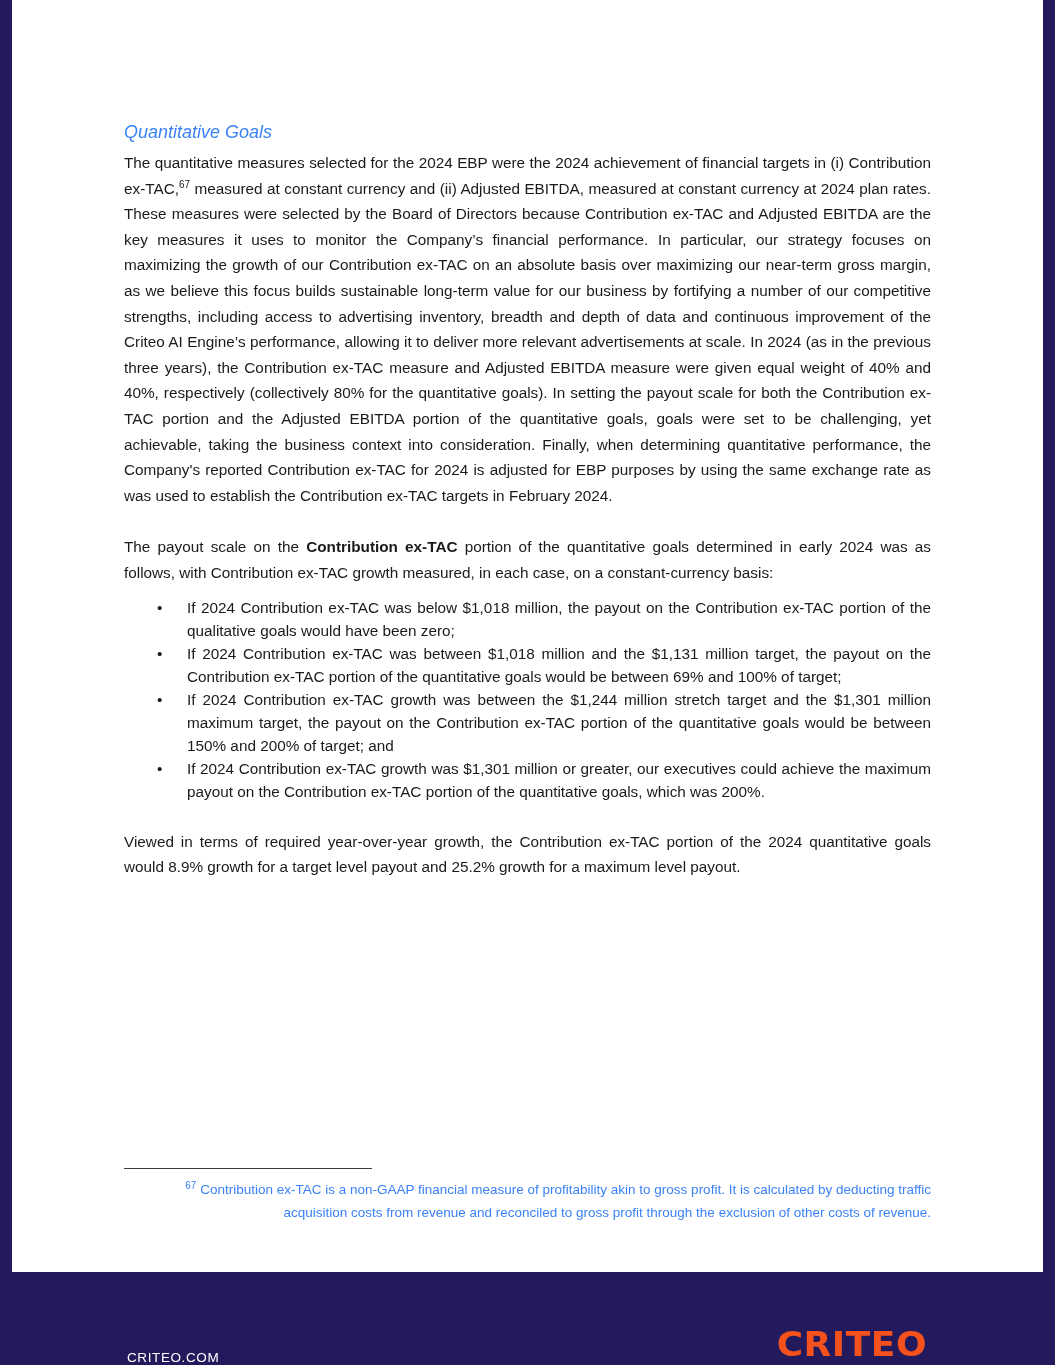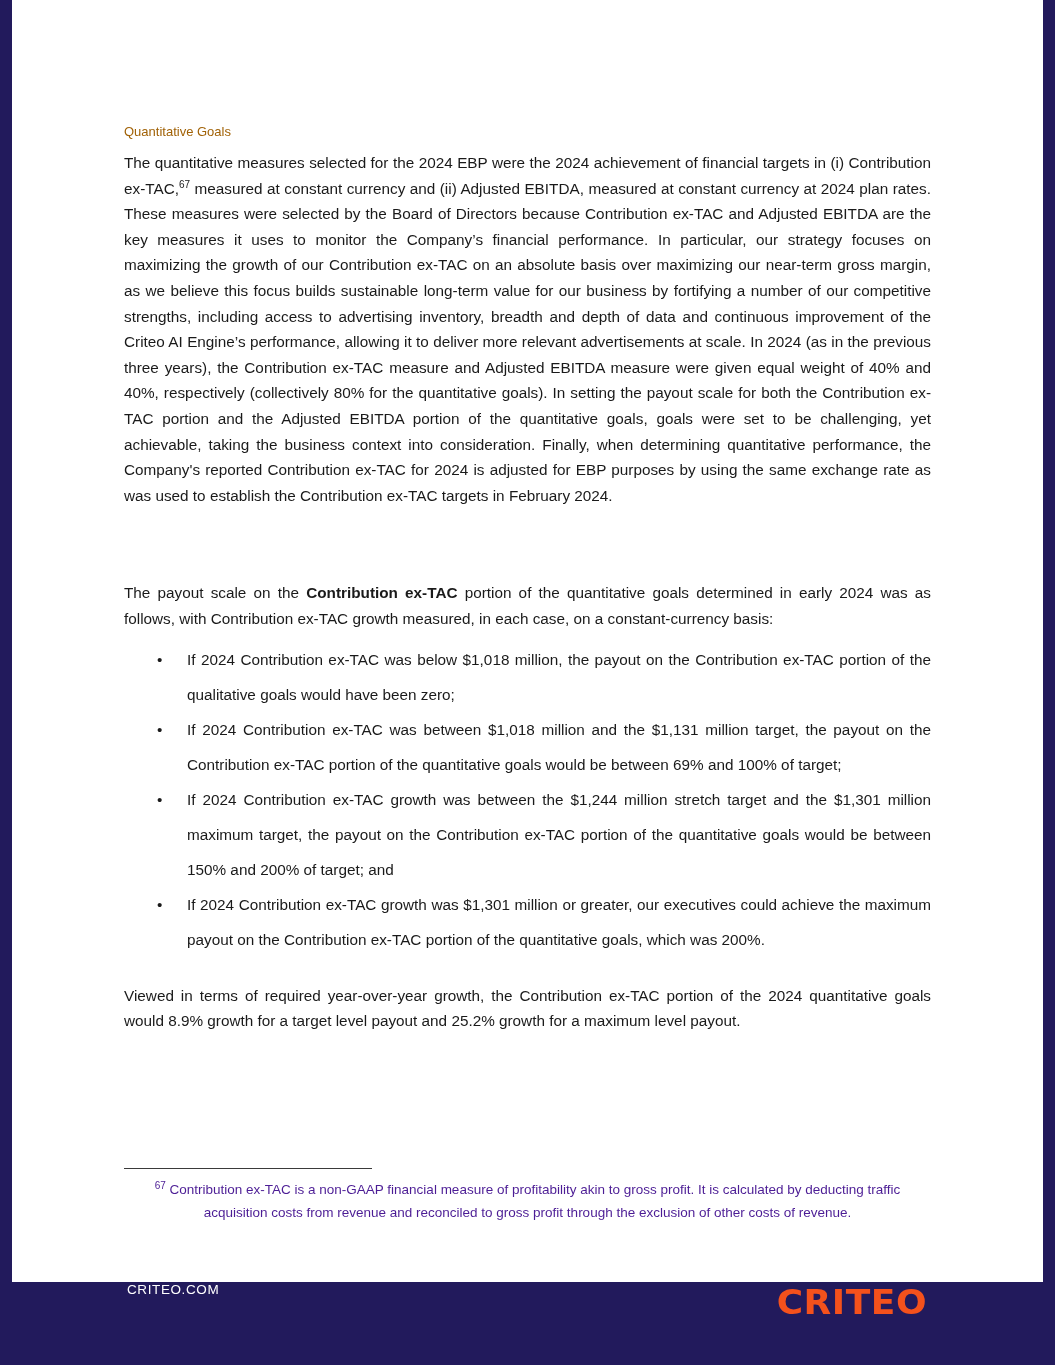--- a/index.html
+++ b/index.html
@@ -22,46 +22,47 @@
   .strip.left { left: 0; }
   .strip.right { right: 0; }
 
   .content {
     position: absolute;
     top: 122px;
     left: 124px;
     width: 807px;
   }
   .heading {
+    font-style: italic;
     font-weight: normal;
-    font-size: 13px;
+    font-size: 18px;
     line-height: 20px;
-    color: #a16207;
+    color: #3b82f6;
   }
   .para {
     font-size: 15.3px;
     line-height: 25.6px;
     text-align: justify;
   }
   .para.first { margin-top: 8px; }
-  .para.lead-gap { margin-top: 72px; }
+  .para.lead-gap { margin-top: 26px; }
   sup.fnref {
     font-size: 10px;
     line-height: 0;
     vertical-align: super;
   }
   ul.bullets {
     list-style: none;
     margin-top: 10px;
   }
   ul.bullets li {
     position: relative;
     padding-left: 63px;
     font-size: 15.3px;
-    line-height: 35px;
+    line-height: 23px;
     text-align: justify;
   }
   ul.bullets li::before {
     content: "\2022";
     position: absolute;
     left: 33px;
     top: 0;
   }
   .para.closing { margin-top: 26px; }
 
@@ -73,33 +74,33 @@
   }
   .footnote-rule {
     width: 248px;
     height: 0;
     border-top: 1px solid #3a3a3a;
     margin-bottom: 10px;
   }
   .footnote {
     font-size: 13.5px;
     line-height: 22.5px;
-    text-align: center;
-    color: #4c1d95;
+    text-align: right;
+    color: #3b82f6;
   }
 
   .footer {
     position: absolute;
     left: 0;
     right: 0;
     bottom: 0;
-    height: 83px;
+    height: 93px;
     background: var(--navy, #221a5c);
     display: flex;
-    align-items: flex-start;
+    align-items: flex-end;
     justify-content: space-between;
     padding: 0 128px 0 127px;
     z-index: 2;
   }
   .site {
     color: #ffffff;
     font-size: 13.5px;
     letter-spacing: 0.6px;
     cursor: pointer;
   }

